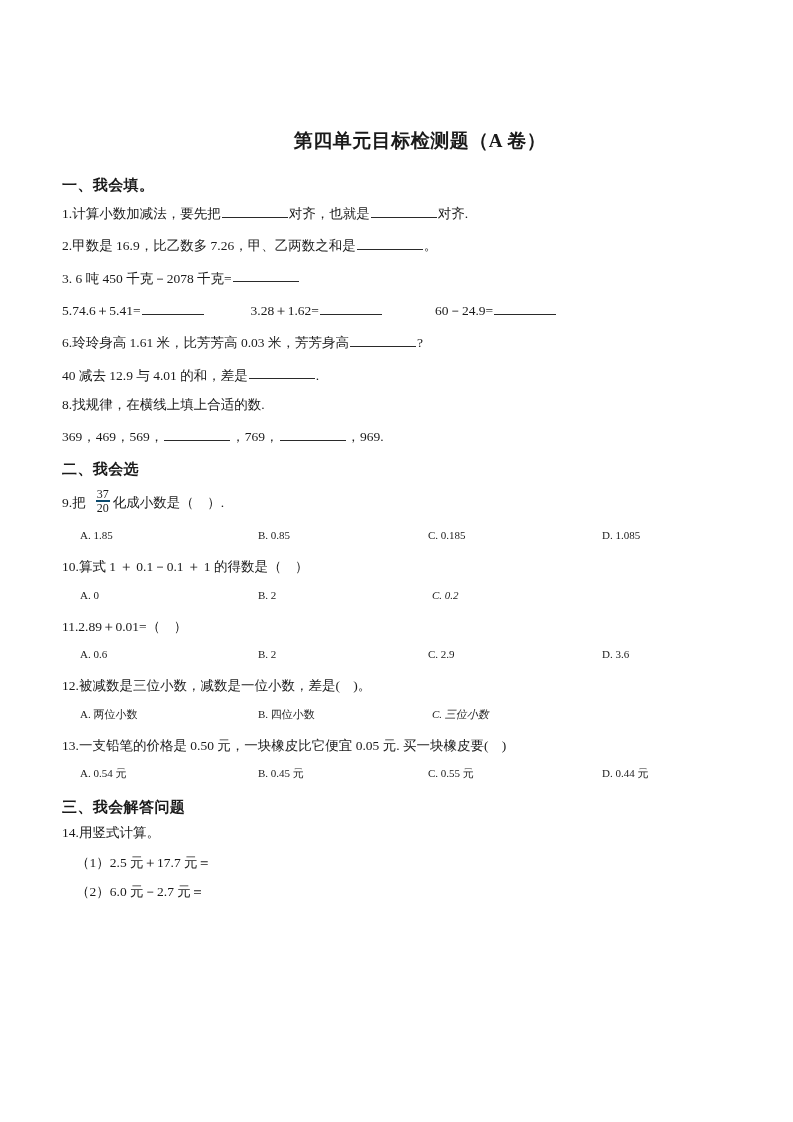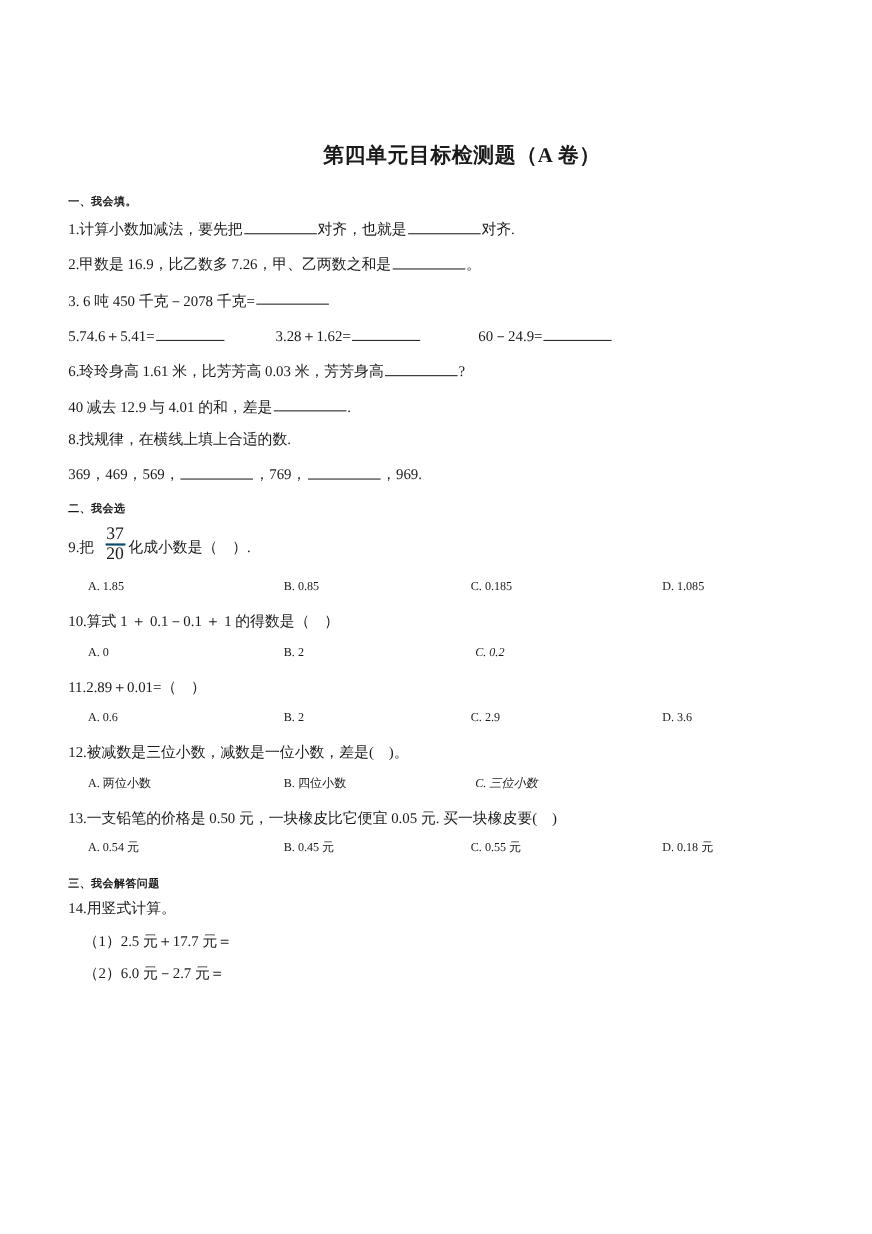--- a/index.html
+++ b/index.html
@@ -34,21 +34,21 @@
     letter-spacing: 0.5px;
     font-family: "Liberation Serif", "DejaVu Serif", serif;
   }
   .content {
     position: absolute;
     left: 62px;
     top: 176px;
     width: 690px;
   }
   .section-head {
-    font-size: 10px;
+    font-size: 15px;
     font-weight: bold;
     margin: 0 0 9px 0;
     letter-spacing: 0.4px;
   }
   .section-head.sec2 { margin-top: 16px; }
   .section-head.sec3 { margin-top: 14px; }
 
   .q {
     font-size: 13.5px;
     line-height: 1;
@@ -81,21 +81,21 @@
   .opt-c { left: 366px; }
   .opt-d { left: 540px; }
   .opts.three .opt-a { left: 18px; }
   .opts.three .opt-b { left: 196px; }
   .opts.three .opt-c { left: 370px; font-style: italic; }
 
   .frac {
     display: inline-block;
     vertical-align: -0.42em;
     text-align: center;
-    font-size: 16px;
+    font-size: 12px;
     line-height: 1.02;
     margin: 0 3px;
   }
   .frac .num { display: block; padding: 0 1px; }
   .frac .den { display: block; border-top: 2px solid #0c4a6e; padding: 0 1px; }
 
   .sp { display: inline-block; width: 7px; }
   .sp-wide { display: inline-block; width: 46px; }
   .sp-xwide { display: inline-block; width: 52px; }
 </style>
@@ -159,21 +159,21 @@
       <span class="opt opt-a">A. 两位小数</span>
       <span class="opt opt-b">B. 四位小数</span>
       <span class="opt opt-c">C. 三位小数</span>
     </div>
 
     <div class="q">13.一支铅笔的价格是 0.50 元，一块橡皮比它便宜 0.05 元. 买一块橡皮要(　)</div>
     <div class="opts">
       <span class="opt opt-a">A. 0.54 元</span>
       <span class="opt opt-b">B. 0.45 元</span>
       <span class="opt opt-c">C. 0.55 元</span>
-      <span class="opt opt-d">D. 0.18 元</span>
+      <span class="opt opt-d">D. 0.44 元</span>
     </div>
 
     <div class="section-head sec3">三、我会解答问题</div>
 
     <div class="q">14.用竖式计算。</div>
     <div class="q indent">（1）2.5 元＋17.7 元＝</div>
     <div class="q indent">（2）6.0 元－2.7 元＝</div>
 
   </div>
 </div>

